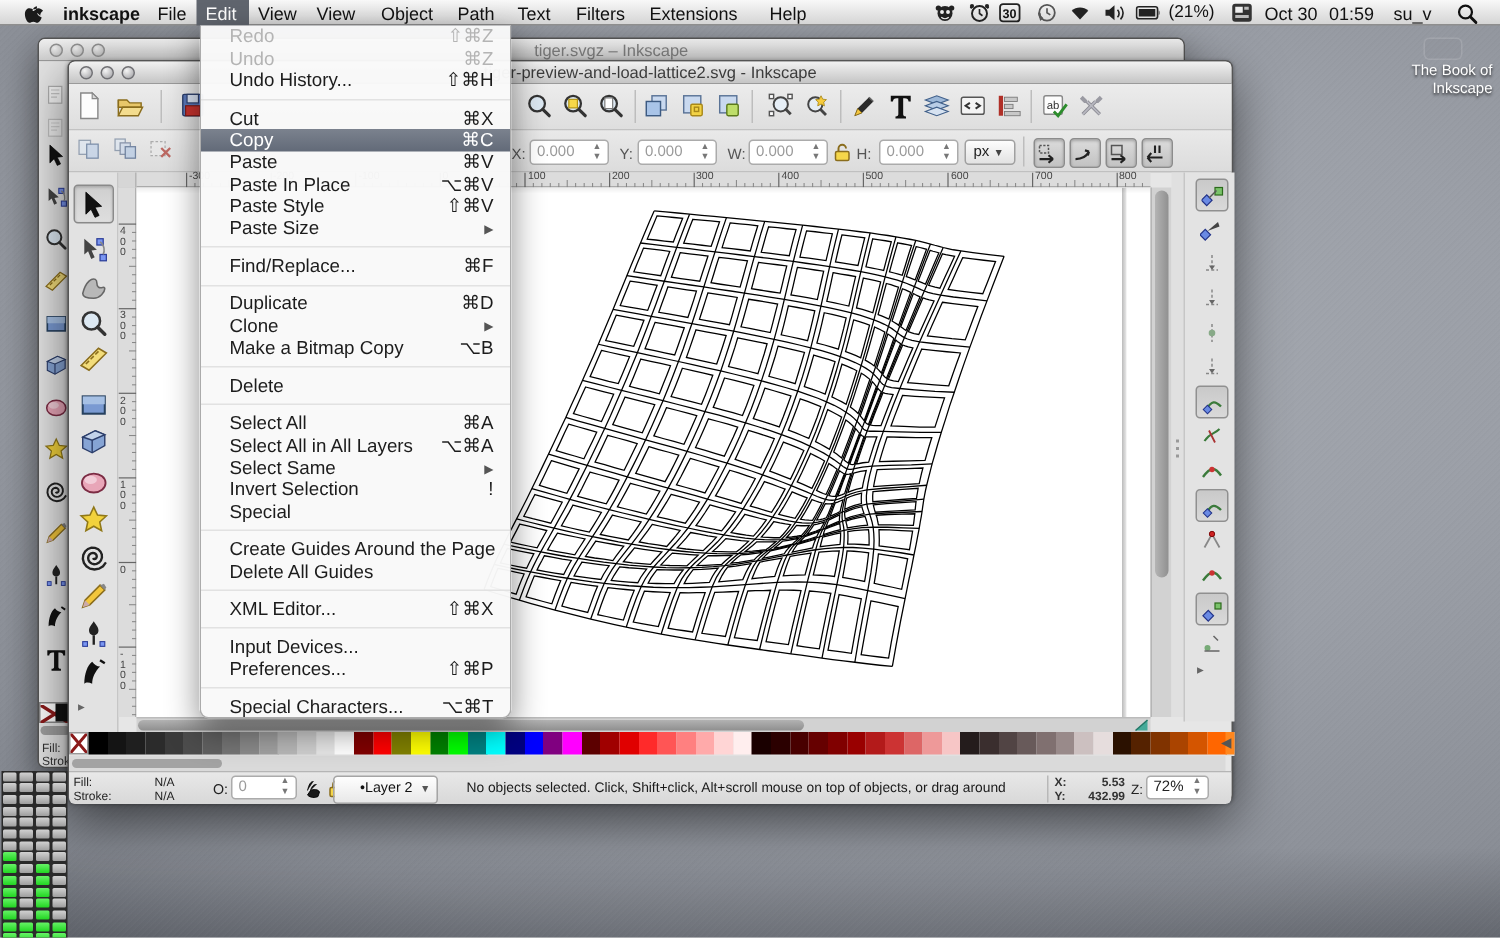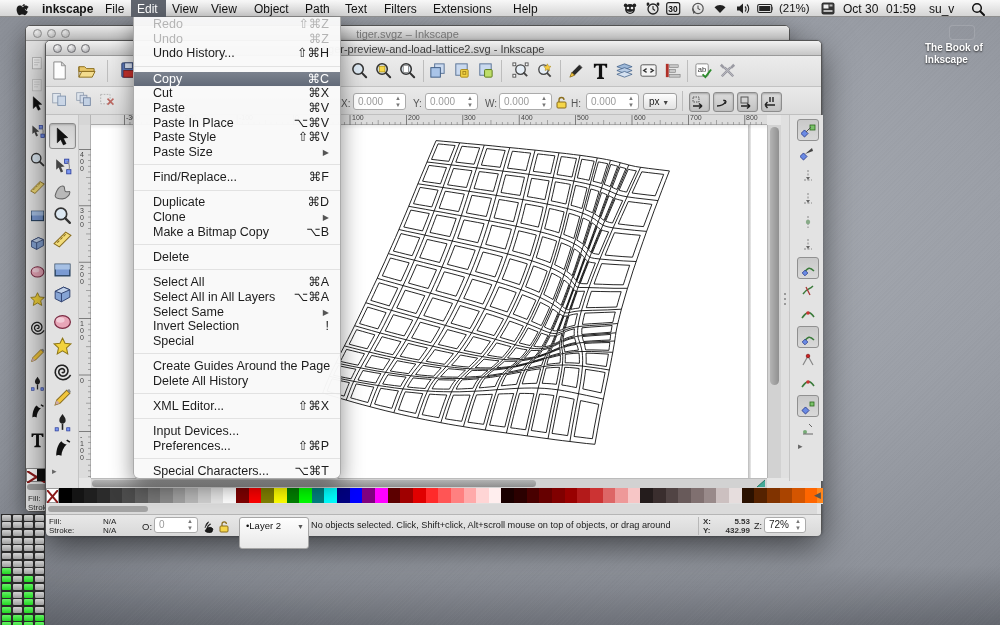--- a/index.html
+++ b/index.html
@@ -20,21 +20,21 @@
 .tbtn{position:absolute;width:21px;height:20px;border:1px solid #8c8c8c;border-radius:3px;background:linear-gradient(#dcdcdc,#c2c2c2);box-shadow:inset 0 1px 2px rgba(0,0,0,0.25)}
 .mi{height:14.7px;line-height:14.7px;padding-left:19px;position:relative;white-space:nowrap}
 .mi .sc{position:absolute;right:11px;top:0}
 .msep{height:2px;border-top:1px solid #e0e0e0;margin:4.5px 0}
 .snapb{position:absolute;left:8px;width:22px;height:22px;border-radius:3px}
 .snapb.on{background:linear-gradient(#c9c9c9,#d9d9d9);border:1px solid #909090}
 </style></head><body>
 <div id="desk"></div>
 <div style="position:absolute;left:925px;top:24px;width:70px;height:40px">
 <div style="position:absolute;left:24px;top:1px;width:26px;height:15px;border:1px solid rgba(255,255,255,0.14);border-radius:4px;background:rgba(130,130,140,0.10)"></div>
-<div style="position:absolute;left:0;top:18px;width:70px;text-align:left;font-size:10px;font-weight:bold;color:#fff;text-shadow:0 1px 2px rgba(0,0,0,0.8);line-height:11.5px">The Book of<br>Inkscape</div>
+<div style="position:absolute;left:0;top:18px;width:70px;text-align:right;font-size:10px;font-weight:normal;color:#fff;text-shadow:0 1px 2px rgba(0,0,0,0.8);line-height:11.5px">The Book of<br>Inkscape</div>
   </div>
 <div class="win" style="left:25px;top:25px;width:765px;height:487px;box-shadow:0 8px 24px rgba(0,0,0,0.45)">
 <div class="tbar">
       <span class="tl off" style="left:7px"></span>
       <span class="tl off" style="left:21px"></span>
       <span class="tl off" style="left:35px"></span>
       <div class="ttxt" style="color:#7f7f7f;">tiger.svgz – Inkscape</div>
     </div>
 <div style="position:absolute;left:0;top:15px;width:22px;bottom:0;background:#e4e4e4;border-radius:0 0 0 4px"></div>
 <div class="ico" style="left:4px;top:30px;width:16px;height:16px;opacity:0.90"><svg width="16" height="16" viewBox="0 0 16 16" xmlns="http://www.w3.org/2000/svg">
@@ -933,21 +933,21 @@
       <div style="position:absolute;left:57px;top:3px;font-size:8px;color:#222;line-height:8.5px">N/A<br>N/A</div>
       <span style="position:absolute;left:96px;top:6px;font-size:9.5px;color:#222">O:</span>
       <div class="spin" style="left:108px;top:2px;width:44px;height:16px;line-height:14px">0<span class="ar" style="top:0px">▲</span><span class="ar" style="top:7px">▼</span></div>
       <div class="ico" style="left:157px;top:4px"><svg width="12" height="13" viewBox="0 0 12 13" xmlns="http://www.w3.org/2000/svg">
           <path d="M2 8c1-4 2-6 4-6m-2 6c1-3 2-4 4-4M4 8c2-1 5-1 6 1l-1 3c-2 1-5 1-7-1z" fill="#1a1a1a" stroke="#000" stroke-width="0.6"></path>
         </svg></div>
       <div class="ico" style="left:172px;top:4px"><svg width="12" height="13" viewBox="0 0 12 13" xmlns="http://www.w3.org/2000/svg">
           <rect x="2" y="6" width="8" height="6" rx="1" fill="#f5d64a" stroke="#8a6d1d"></rect>
           <path d="M4 6V4a2.2 2.2 0 0 1 4.4 0" fill="none" stroke="#8a6d1d" stroke-width="1.2"></path>
         </svg></div>
-      <div style="position:absolute;left:193px;top:2px;width:70px;height:32px;background:linear-gradient(#fefefe,#e8e8e8);border:1px solid #a5a5a5;border-radius:3px;font-size:9.5px;color:#111;line-height:15px;padding-left:6px">•Layer 2 <span style="font-size:7px;color:#555;position:absolute;right:4px;top:1px">▼</span></div>
+      <div style="position:absolute;left:176px;top:2px;width:70px;height:19px;background:linear-gradient(#fefefe,#e8e8e8);border:1px solid #a5a5a5;border-radius:3px;font-size:9.5px;color:#111;line-height:15px;padding-left:17px">•Layer 2 <span style="font-size:7px;color:#555;position:absolute;right:4px;top:1px">▼</span></div>
       <div style="position:absolute;left:265px;top:5px;font-size:9.2px;color:#1a1a1a;white-space:nowrap">No objects selected. Click, Shift+click, Alt+scroll mouse on top of objects, or drag around</div>
       <div style="position:absolute;left:652px;top:2px;width:1px;height:18px;background:#b8b8b8"></div>
       <div style="position:absolute;left:657px;top:3px;font-size:8px;font-weight:bold;color:#333;line-height:8.5px">X:<br>Y:</div>
       <div style="position:absolute;left:664px;top:3px;width:40px;text-align:right;font-size:8px;font-weight:bold;color:#333;line-height:8.5px">5.53<br>432.99</div>
       <span style="position:absolute;left:708px;top:6px;font-size:9px;color:#222">Z:</span>
       <div class="spin" style="left:718px;top:2px;width:42px;height:16px;line-height:14px;color:#222">72%<span class="ar" style="top:0px">▲</span><span class="ar" style="top:7px">▼</span></div>
     </div>
 </div>
 <div style="position:absolute;left:1px;top:514px;width:44px;height:111px;background:#2a2a2a;overflow:hidden">
     <div style="position:absolute;left:1px;top:1px;width:9px;height:6px;background:linear-gradient(#d2d2d2,#9e9e9e);border-radius:1px"></div>
@@ -1077,42 +1077,42 @@
     <div class="ico" style="left:971px;top:2px"><svg width="14" height="14" viewBox="0 0 14 14" xmlns="http://www.w3.org/2000/svg">
         <circle cx="6" cy="6" r="4.3" fill="none" stroke="#111" stroke-width="1.5"></circle>
         <path d="M9.2 9.2L13 13" stroke="#111" stroke-width="2" stroke-linecap="round"></path>
       </svg></div>
   </div>
 <div style="position:absolute;left:133px;top:17px;width:208px;height:462px;background:rgba(249,249,249,0.97);border:1px solid #ababab;border-top:none;border-radius:0 0 6px 6px;box-shadow:0 8px 22px rgba(0,0,0,0.45);font-size:12.5px;color:#1c1c1c;overflow:hidden">
     <div class="mi" style="color:#b4b4b4">Redo<span class="sc">⇧⌘Z</span></div>
     <div class="mi" style="color:#b4b4b4">Undo<span class="sc">⌘Z</span></div>
     <div class="mi" style="">Undo History...<span class="sc">⇧⌘H</span></div>
     <div class="msep" style="height:0;border-top:1px solid #e2e2e2;margin:4.75px 0"></div>
+    <div class="mi" style="">Cut<span class="sc">⌘X</span></div>
     <div class="mi" style="background:linear-gradient(#7b828e,#626a78);color:#fff">Copy<span class="sc">⌘C</span></div>
-    <div class="mi" style="">Cut<span class="sc">⌘X</span></div>
     <div class="mi" style="">Paste<span class="sc">⌘V</span></div>
     <div class="mi" style="">Paste In Place<span class="sc">⌥⌘V</span></div>
     <div class="mi" style="">Paste Style<span class="sc">⇧⌘V</span></div>
     <div class="mi" style="">Paste Size<span class="sc" style="font-size:8px;color:#555;top:1px">▶</span></div>
     <div class="msep" style="height:0;border-top:1px solid #e2e2e2;margin:4.75px 0"></div>
     <div class="mi" style="">Find/Replace...<span class="sc">⌘F</span></div>
     <div class="msep" style="height:0;border-top:1px solid #e2e2e2;margin:4.75px 0"></div>
     <div class="mi" style="">Duplicate<span class="sc">⌘D</span></div>
     <div class="mi" style="">Clone<span class="sc" style="font-size:8px;color:#555;top:1px">▶</span></div>
     <div class="mi" style="">Make a Bitmap Copy<span class="sc">⌥B</span></div>
     <div class="msep" style="height:0;border-top:1px solid #e2e2e2;margin:4.75px 0"></div>
     <div class="mi" style="">Delete</div>
     <div class="msep" style="height:0;border-top:1px solid #e2e2e2;margin:4.75px 0"></div>
     <div class="mi" style="">Select All<span class="sc">⌘A</span></div>
     <div class="mi" style="">Select All in All Layers<span class="sc">⌥⌘A</span></div>
     <div class="mi" style="">Select Same<span class="sc" style="font-size:8px;color:#555;top:1px">▶</span></div>
     <div class="mi" style="">Invert Selection<span class="sc">!</span></div>
     <div class="mi" style="">Special</div>
     <div class="msep" style="height:0;border-top:1px solid #e2e2e2;margin:4.75px 0"></div>
     <div class="mi" style="">Create Guides Around the Page</div>
-    <div class="mi" style="">Delete All History</div>
+    <div class="mi" style="">Delete All Guides</div>
     <div class="msep" style="height:0;border-top:1px solid #e2e2e2;margin:4.75px 0"></div>
     <div class="mi" style="">XML Editor...<span class="sc">⇧⌘X</span></div>
     <div class="msep" style="height:0;border-top:1px solid #e2e2e2;margin:4.75px 0"></div>
     <div class="mi" style="">Input Devices...</div>
     <div class="mi" style="">Preferences...<span class="sc">⇧⌘P</span></div>
     <div class="msep" style="height:0;border-top:1px solid #e2e2e2;margin:4.75px 0"></div>
     <div class="mi" style="">Special Characters...<span class="sc">⌥⌘T</span></div>
   </div>
 </body></html>

